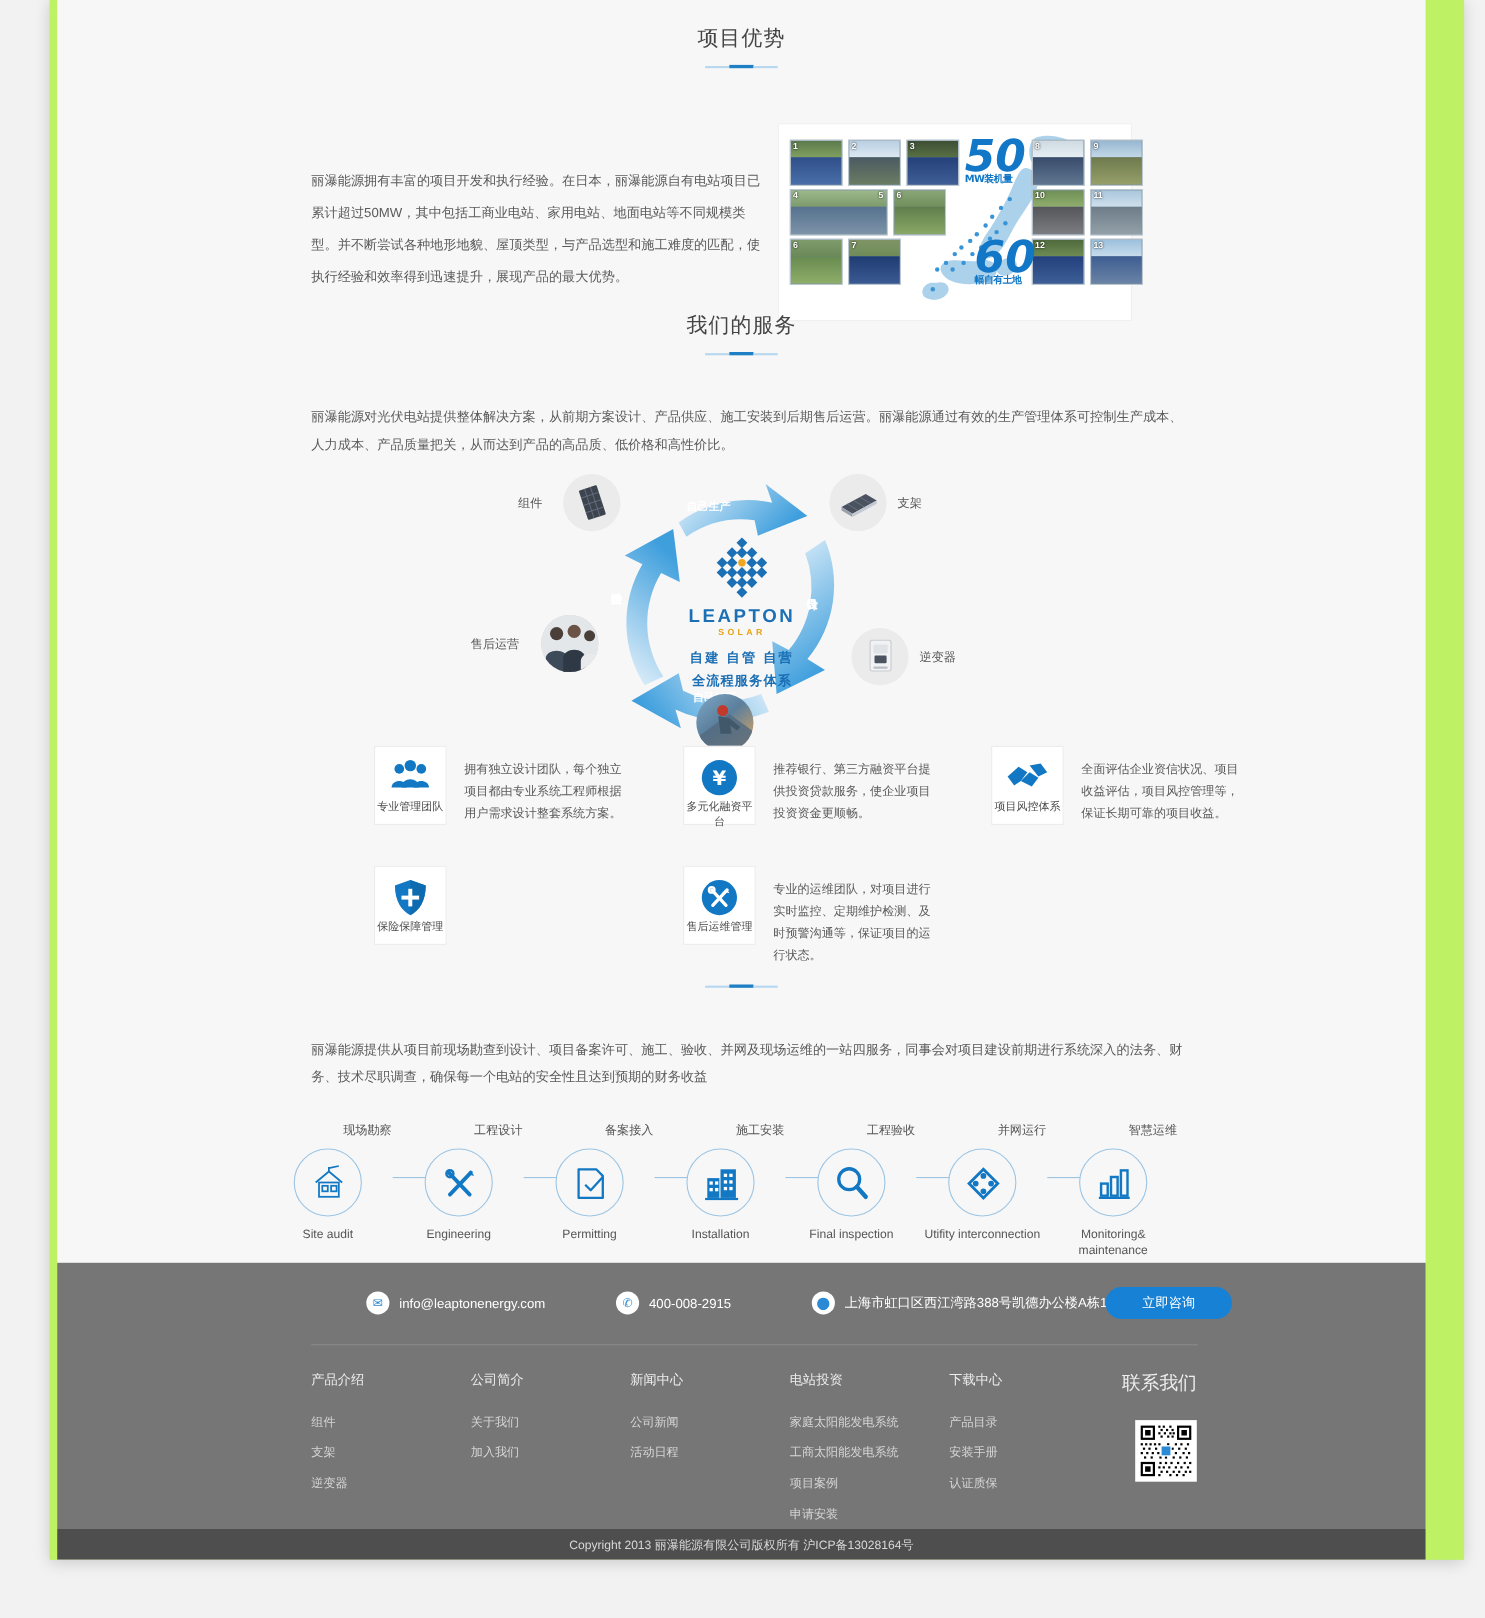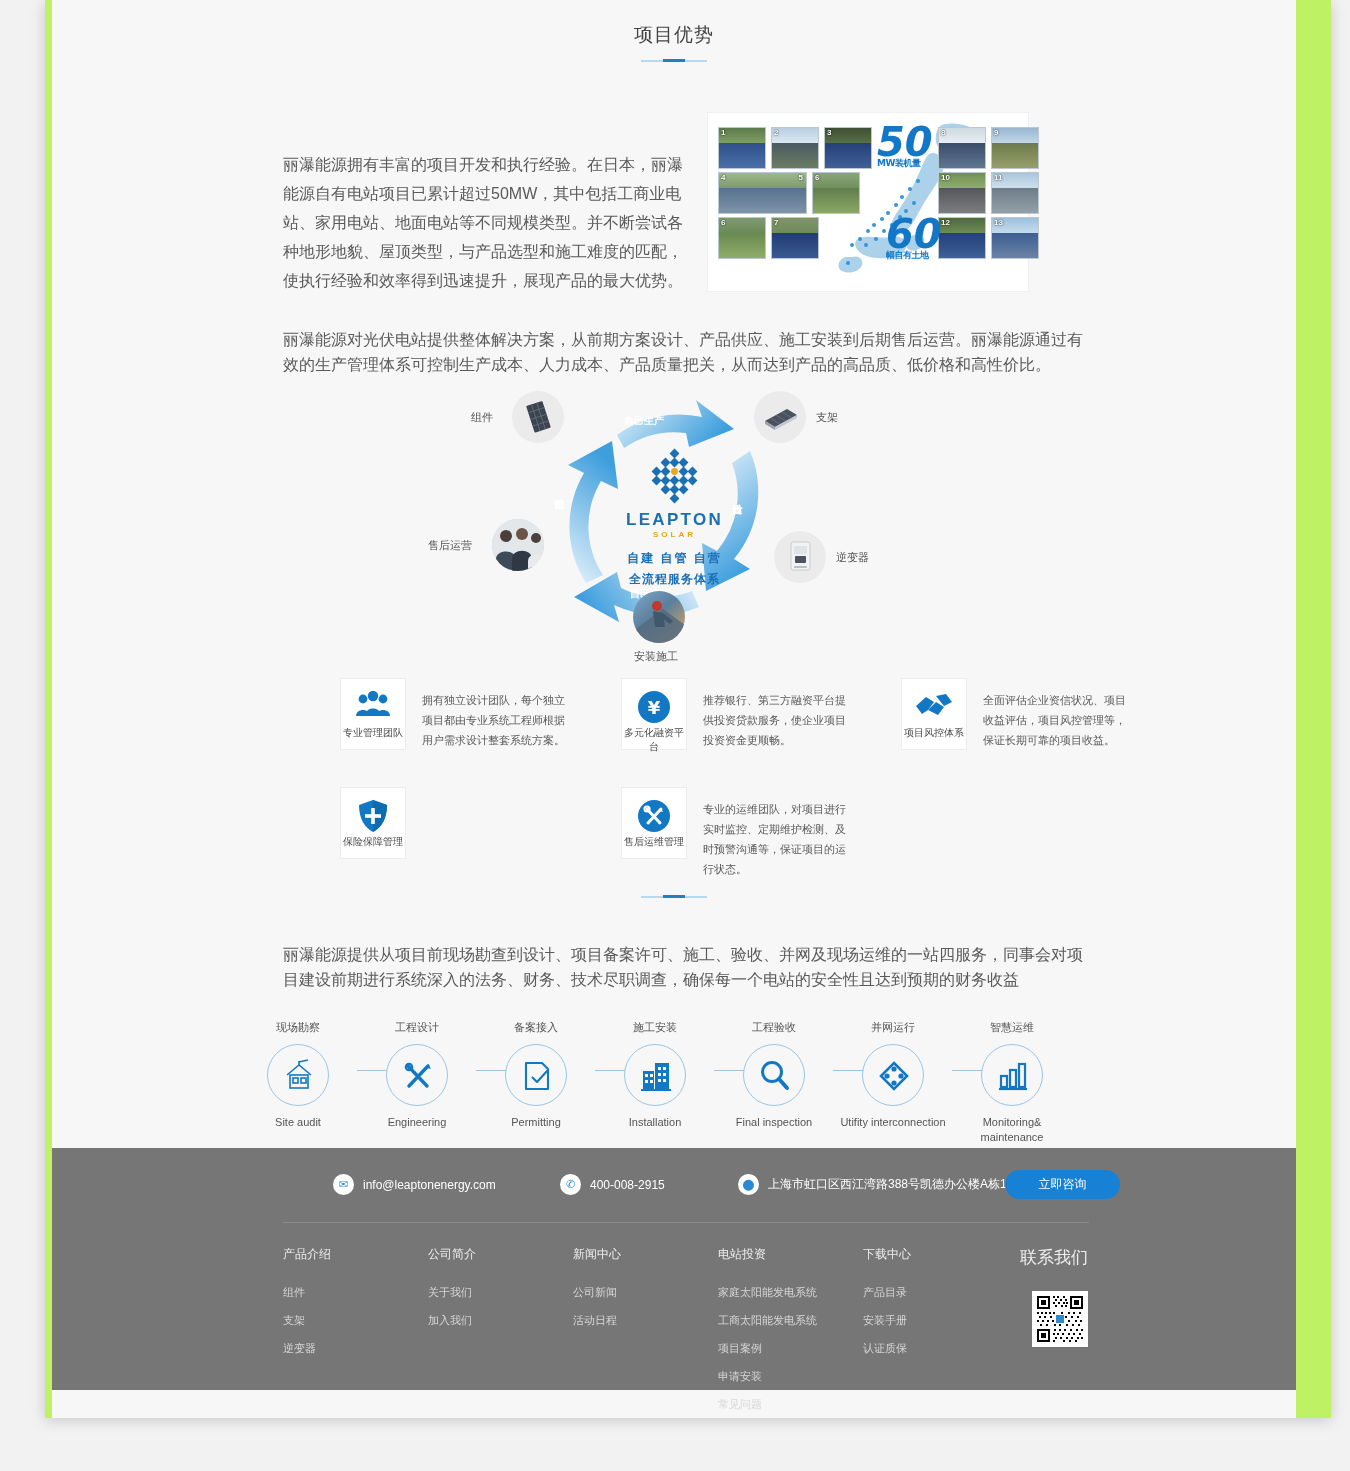--- a/index.html
+++ b/index.html
@@ -34,21 +34,21 @@
     position: absolute; top: 1px; height: 2px; width: 22px; background: #b8d8ef;
   }
   .divider .l { left: 0; }
   .divider .r { right: 0; }
   .divider .c {
     position: absolute; left: 22px; top: 0; width: 22px; height: 3px; background: #1f7fc4;
   }
 
   
   .para {
-    color: #5a5a5a; font-size: 16px; line-height: 25px;
+    color: #5a5a5a; font-size: 12px; line-height: 25px;
   }
 
   
   #sec1 { position: absolute; left: 0; top: 22px; width: 1244px; }
   #sec1-body { position: relative; margin-top: 48px; height: 200px; }
   #sec1-text { position: absolute; left: 231px; top: 40px; width: 408px; }
   #sec1-text .para { line-height: 29px; }
   #map-card {
     position: absolute; left: 655px; top: 2px; width: 322px; height: 180px;
     background: #fff; border: 1px solid #efefef;
@@ -114,21 +114,21 @@
   .fcard .flabel { font-size: 10px; color: #4a4a4a; margin-top: 2px; }
   .fdesc {
     position: absolute; width: 152px; font-size: 11px; line-height: 20px; color: #5a5a5a;
   }
 
   
   #sec3 { position: absolute; left: 0; top: 884px; width: 1244px; }
   #sec3-text { margin: 44px 0 0 231px; width: 805px; }
   #flow { position: relative; margin: 28px auto 0; width: 810px; height: 140px; }
   .step { position: absolute; width: 116px; text-align: center; }
-  .step .cn { font-size: 11px; color: #555; }
+  .step .cn { font-size: 11px; color: #555; text-align: right; }
   .step .circle {
     width: 62px; height: 62px; border-radius: 50%; border: 1px solid #9cc5e4;
     margin: 9px auto 0; background: #f7f7f7; position: relative;
   }
   .step .en { font-size: 11px; color: #555; margin-top: 9px; line-height: 15px; }
   .connector {
     position: absolute; top: 50px; height: 1px; background: #9cc5e4;
   }
 
   
@@ -302,20 +302,28 @@
           <div class="bignum" style="left:172px;top:98px;font-size:40px;">
             <span>60</span>
             <span class="sub">幅自有土地</span>
           </div>
         </div>
       </div>
     </div>
   </div>
 
   <div id="sec2">
+    <div class="section-head">
+      <div class="section-title">我们的服务</div>
+      <div class="divider">
+        <span class="l"></span>
+            <span class="c"></span>
+            <span class="r"></span>
+      </div>
+    </div>
 
     <div id="sec2-text">
       <p class="para">丽瀑能源对光伏电站提供整体解决方案，从前期方案设计、产品供应、施工安装到后期售后运营。丽瀑能源通过有效的生产管理体系可控制生产成本、人力成本、产品质量把关，从而达到产品的高品质、低价格和高性价比。</p>
     </div>
 
     <div id="cycle">
 
       <svg width="480" height="280" style="position:absolute;left:0;top:0;">
         <defs>
           <linearGradient id="gTR" x1="0" y1="0" x2="1" y2="0.4">
@@ -787,15 +795,16 @@
                   <rect x="40" y="46" width="2" height="2"></rect>
             </g>
             <rect x="20" y="20" width="10" height="10" fill="#fff"></rect>
             <rect x="21" y="21" width="8" height="8" fill="#2b8ad6"></rect>
           </svg>
         </div>
       </div>
     </div>
   </div>
 
+  <div id="copyright">Copyright 2013 丽瀑能源有限公司版权所有 沪ICP备13028164号</div>
 
 </div>
 </div>
 
 </body></html>

